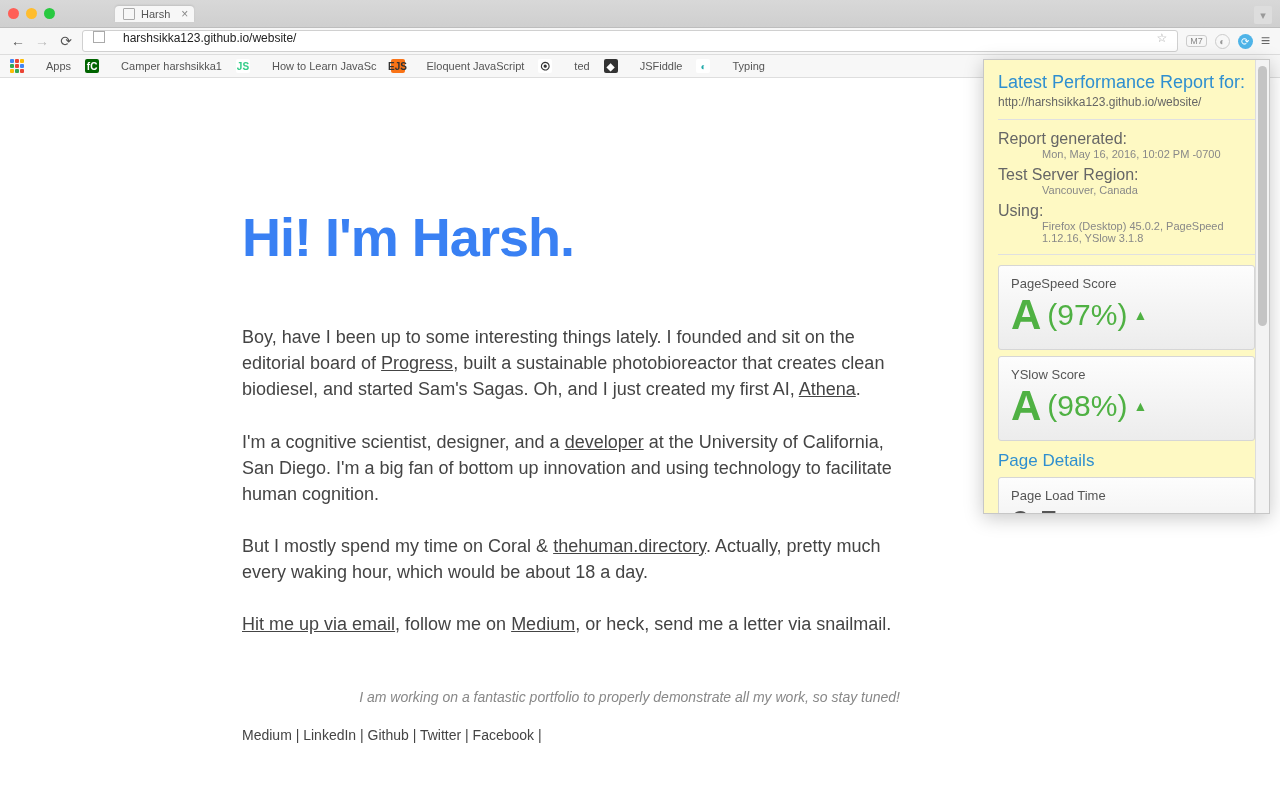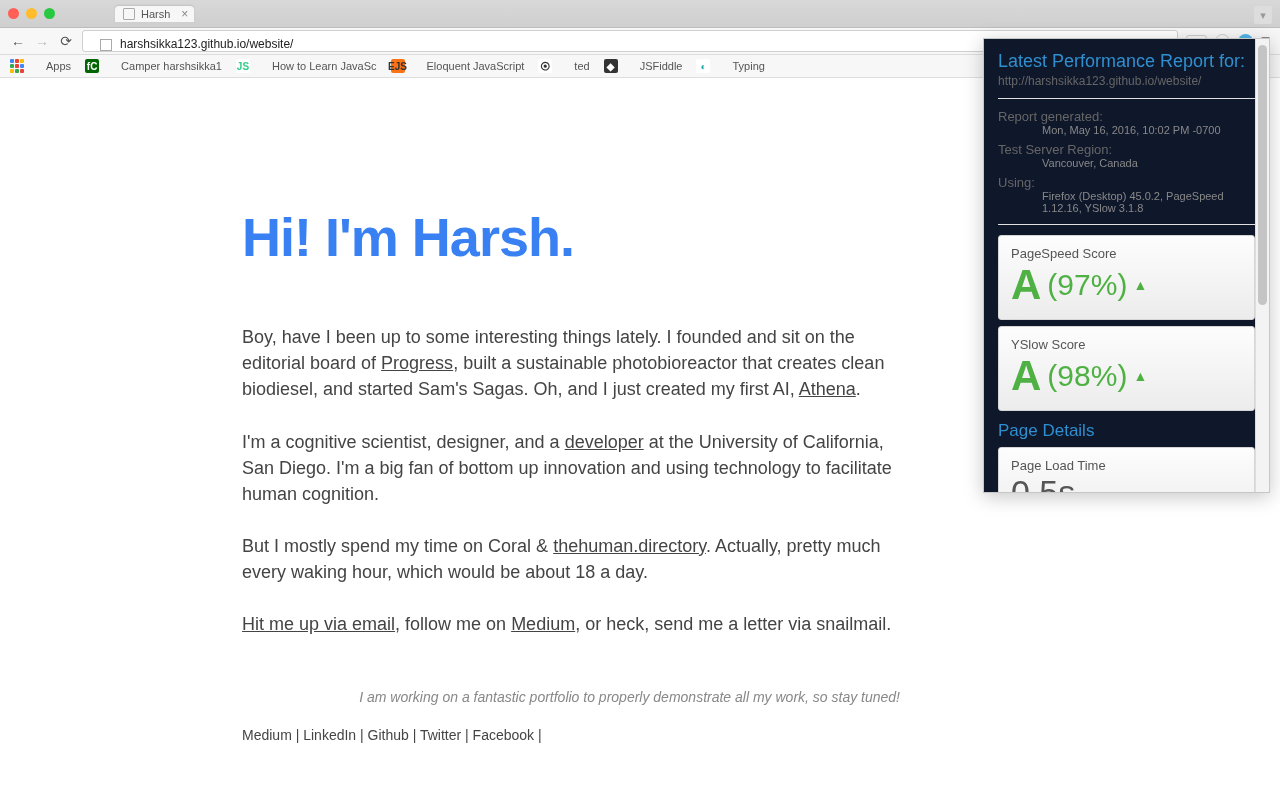--- a/index.html
+++ b/index.html
@@ -10,21 +10,21 @@
 .traffic { display:flex; gap:7px; }
 .dot { width:11px; height:11px; border-radius:50%; }
 .red{background:#ff5f57;} .yellow{background:#ffbd2e;} .green{background:#28c940;}
 .tab { margin-left:60px; background:#f7f7f7; height:16px; padding:4px 24px 4px 8px; border-radius:4px 4px 0 0; font-size:11px; color:#555; display:flex; align-items:center; gap:6px; box-shadow:0 -1px 2px rgba(0,0,0,0.1); position:relative; }
 .tab .ficon{width:12px;height:12px;border:1px solid #aaa;border-radius:1px;}
 .tab .close{position:absolute;right:6px;font-size:12px;color:#888;}
 
 .toolbar { height: 27px; background:#f7f7f7; display:flex; align-items:center; padding:0 10px; gap:8px; border-bottom:1px solid #ddd; }
 .navbtn { width:16px; height:16px; color:#555; display:flex; align-items:center; justify-content:center; font-size:14px;}
 .navbtn.disabled{color:#bbb;}
-.omnibox { flex:1; height:22px; background:#fff; border:1px solid #d0d0d0; border-radius:3px; display:flex; align-items:flex-end; padding:0 17px; font-size:12px; color:#222; gap:8px;}
+.omnibox { flex:1; height:22px; background:#fff; border:1px solid #d0d0d0; border-radius:3px; display:flex; align-items:flex-start; padding:0 10px; font-size:12px; color:#222; gap:18px;}
 .omnibox .pageicon{width:12px;height:12px;border:1px solid #aaa;}
 .omni-right{margin-left:auto;display:flex;gap:8px;align-items:center;}
 .starico{color:#aaa;font-size:12px;}
 .m7{border:1px solid #ccc;border-radius:3px;font-size:9px;padding:0 3px;color:#888;}
 .exticon{width:15px;height:15px;border-radius:50%;display:flex;align-items:center;justify-content:center;}
 .exticon.blue{background:#4fb4e8;color:#fff;font-size:10px;}
 .exticon.gray{border:1px solid #ccc;color:#999;font-size:10px;}
 .menubtn{font-size:16px;color:#666;}
 .userbtn{width:18px;height:18px;background:#ddd;border-radius:2px;margin-left:auto;display:flex;align-items:center;justify-content:center;color:#999;font-size:11px;position:absolute;right:8px;top:6px;}
 
@@ -37,26 +37,26 @@
 
 
 .page { padding: 120px 0 0 242px; width: 900px; color:#333; line-height:1.45; }
 .page h1 { font-size:54px; font-weight:600; color:#3980f3; letter-spacing:-1px; margin-bottom:48px;}
 .page p { font-size:18px; margin-bottom:26px; color:#444; }
 .page a { color:#444; text-decoration:underline; }
 .page .note{font-style:italic;font-size:14px;color:#888;margin-top:50px;margin-bottom:18px;text-align:right;}
 .page .social{font-size:14px;color:#444;}
 
 
-.popup { position:absolute; top:38px; right:10px; width:287px; height:455px; background:#0f172a; border:1px solid #c7c7c7; box-shadow:0 4px 18px rgba(0,0,0,0.22); font-size:12px; color:#555; overflow:hidden;}
+.popup { position:absolute; top:59px; right:10px; width:287px; height:455px; background:#fef9c3; border:1px solid #c7c7c7; box-shadow:0 4px 18px rgba(0,0,0,0.22); font-size:12px; color:#555; overflow:hidden;}
 .popup-inner{padding:12px 14px;}
 .popup h2{font-size:18px;font-weight:400;color:#2f8fd0;}
 .popup .url{font-size:12px;color:#666;margin-top:2px;}
 .popup hr{border:none;border-top:1px solid #e0e0e0;margin:10px 0;}
-.meta-label{font-size:13px;color:#666;}
+.meta-label{font-size:16px;color:#666;}
 .meta-val{font-size:11px;color:#888;margin-bottom:6px;margin-left:44px;}
 .popup h3{font-size:17px;font-weight:400;color:#2f8fd0;margin:10px 0 6px;}
 .scorecard{border:1px solid #d6d6d6;border-radius:3px;background:linear-gradient(#fdfdfd,#ececec);padding:10px 12px;margin-bottom:6px;}
 .sc-label{font-size:13px;color:#555;}
 .sc-row{display:flex;align-items:center;gap:6px;}
 .grade{font-size:42px;font-weight:bold;color:#4fb143;font-family:Arial;}
 .pct{font-size:30px;color:#4fb143;}
 .caret{color:#4fb143;font-size:14px;}
 .loadtime{font-size:34px;color:#555;}
 .popup-scroll{position:absolute;right:0;top:0;width:14px;height:100%;background:#f3f3f3;border-left:1px solid #ddd;}

